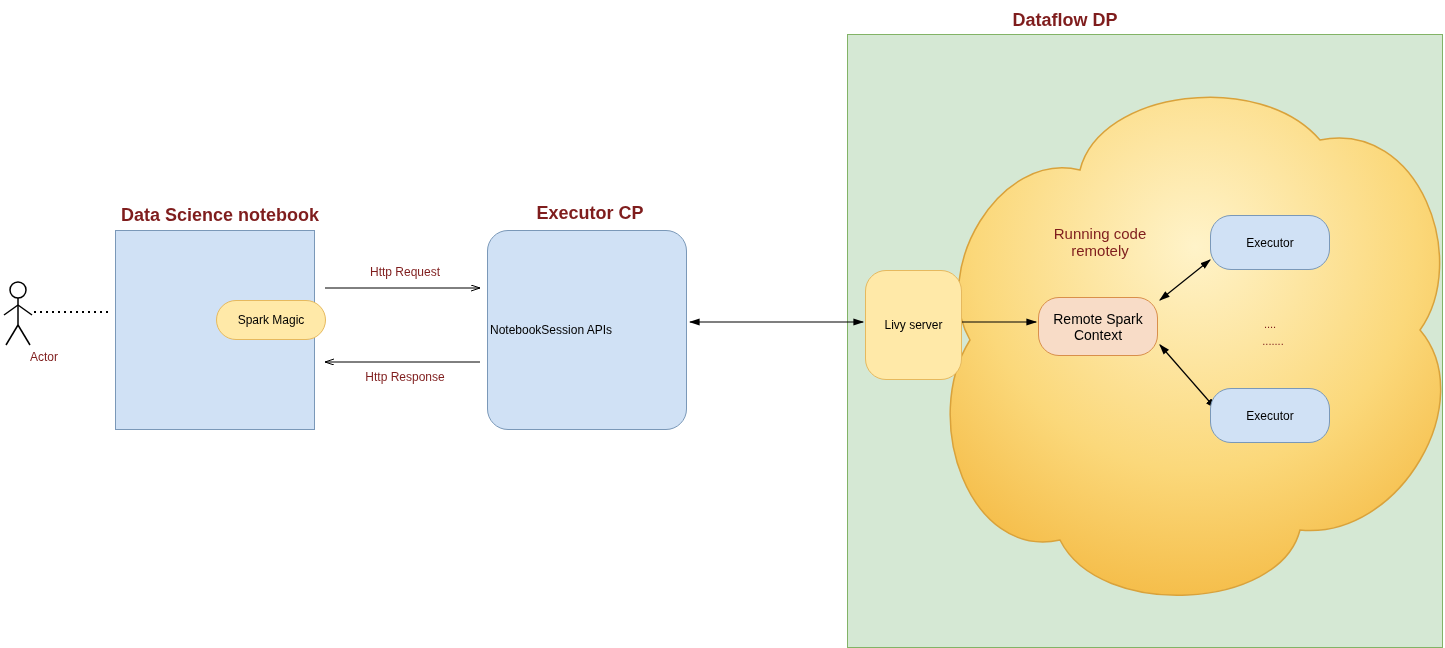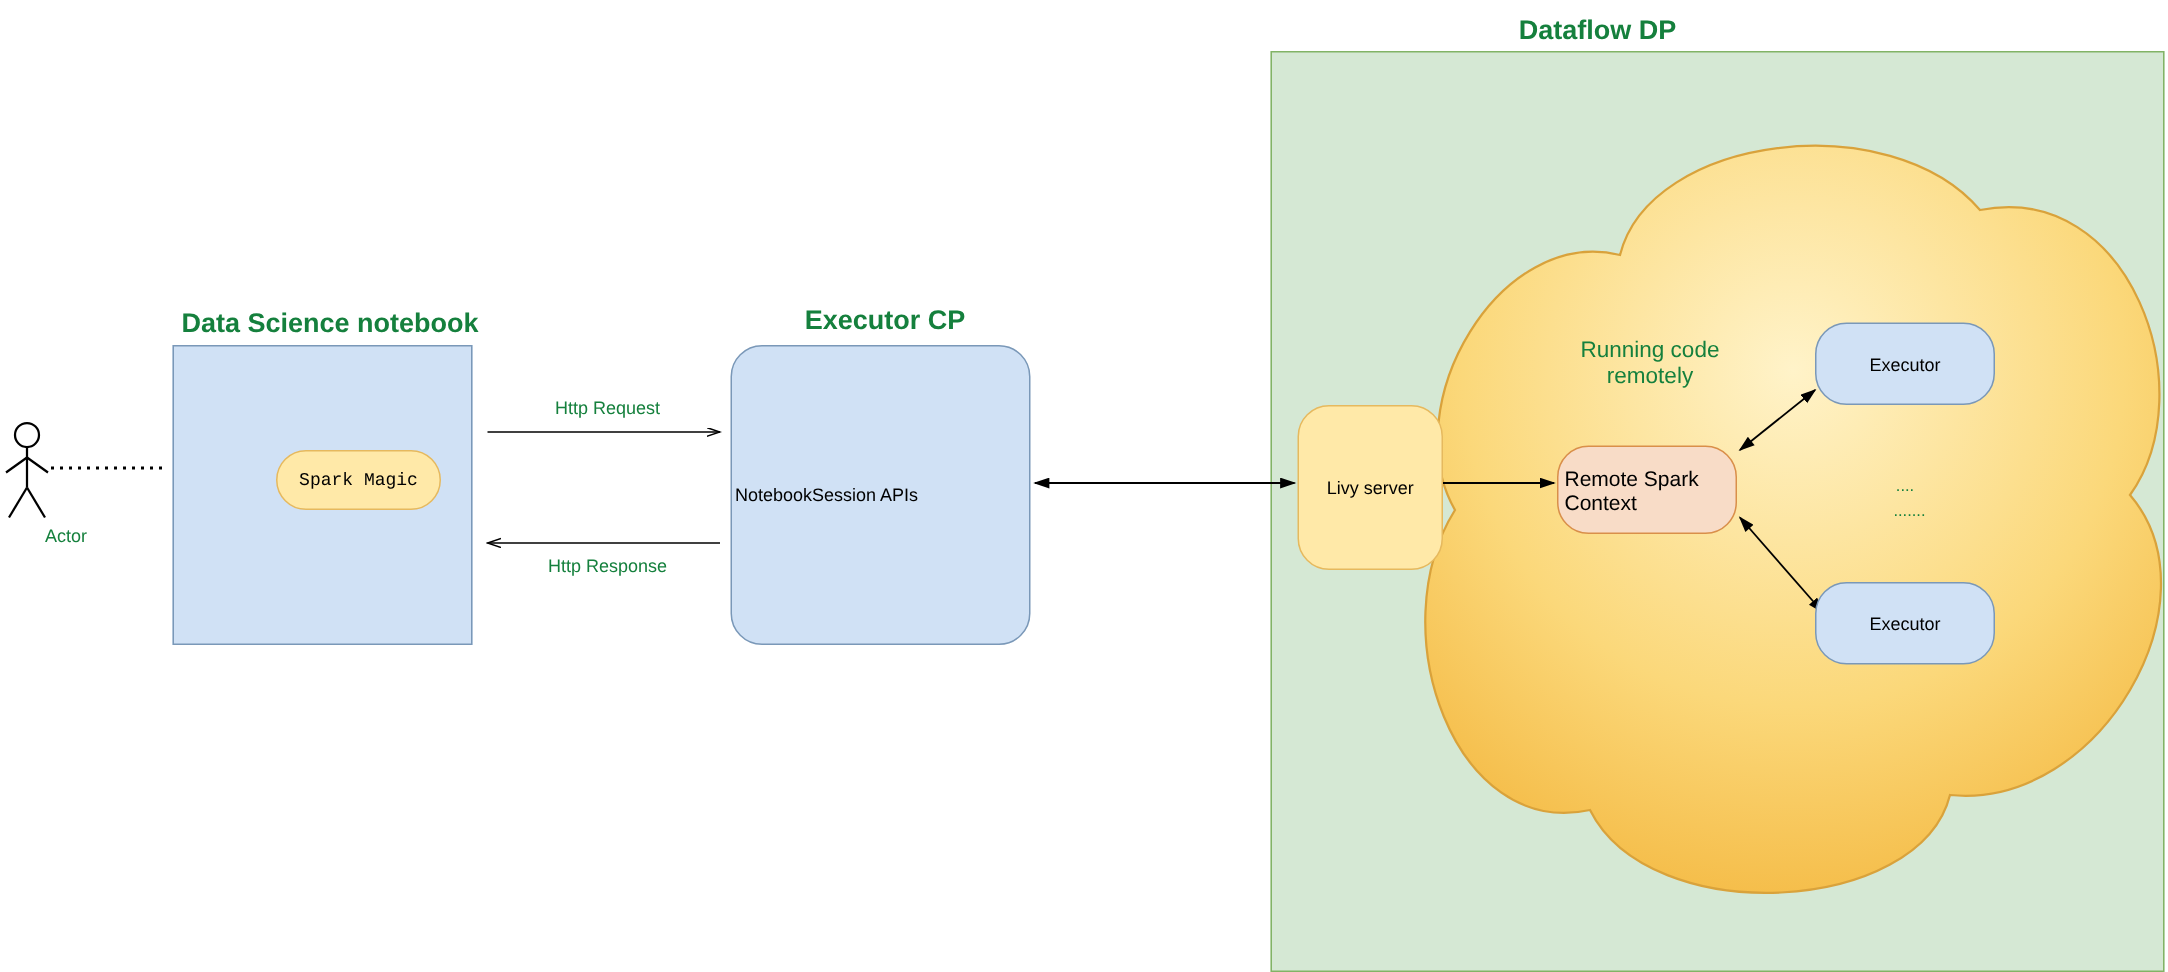--- a/index.html
+++ b/index.html
@@ -9,21 +9,21 @@
     font-family: Arial, Helvetica, sans-serif;
     background: #fff;
     width: 1445px;
     height: 648px;
     position: relative;
     overflow: hidden;
   }
   .label {
     position: absolute;
     font-size: 12px;
-    color: #15803d;
+    color: #7f1d1d;
     text-align: center;
   }
   .heading {
     font-weight: bold;
     font-size: 18px;
   }
   .box-blue {
     position: absolute;
     background: #d0e1f5;
     border: 1px solid #7a98b8;
@@ -47,21 +47,21 @@
   }
   .box-exec {
     position: absolute;
     background: #d0e1f5;
     border: 1px solid #7a98b8;
   }
   .center-text {
     display: flex;
     align-items: center;
     justify-content: center;
-    text-align: left;
+    text-align: center;
     font-size: 12px;
     padding: 4px;
     border-radius: 21px;
   }
   svg { position: absolute; top: 0; left: 0; }
 </style>
 </head>
 <body>
 
 <div class="label heading" style="left:965px; top:10px; width:200px;">Dataflow DP</div>
@@ -117,21 +117,21 @@
 
   <line x1="1160" y1="345" x2="1215" y2="408" stroke="#000" stroke-width="1.2" marker-start="url(#arrowStartFill)" marker-end="url(#arrowEndFill)"></line>
 </svg>
 
 <div class="label" style="left:0px; top:350px; width:40px;margin-left:24px;">Actor</div>
 
 <div class="label heading" style="left:105px; top:205px; width:230px; text-align:center;">Data Science notebook</div>
 
 <div class="box-blue" style="left:115px; top:230px; width:200px; height:200px;"></div>
 
-<div class="box-yellow center-text" style="left:184px; top:300px; width:110px; height:40px;font-family:Liberation Mono, monospace;">Spark Magic</div>
+<div class="box-yellow center-text" style="left:216px; top:300px; width:110px; height:40px;">Spark Magic</div>
 
 <div class="label heading" style="left:500px; top:203px; width:180px;">Executor CP</div>
 
 <div class="box-blue center-text" style="left:487px; top:230px; width:200px; height:200px; justify-content:flex-start; align-items:center; padding-left:2px;">
   <span>NotebookSession APIs</span>
 </div>
 
 <div class="label" style="left:355px; top:265px; width:100px;">Http Request</div>
 
 <div class="label" style="left:350px; top:340px; width:110px;margin-top:30px;">Http Response</div>

